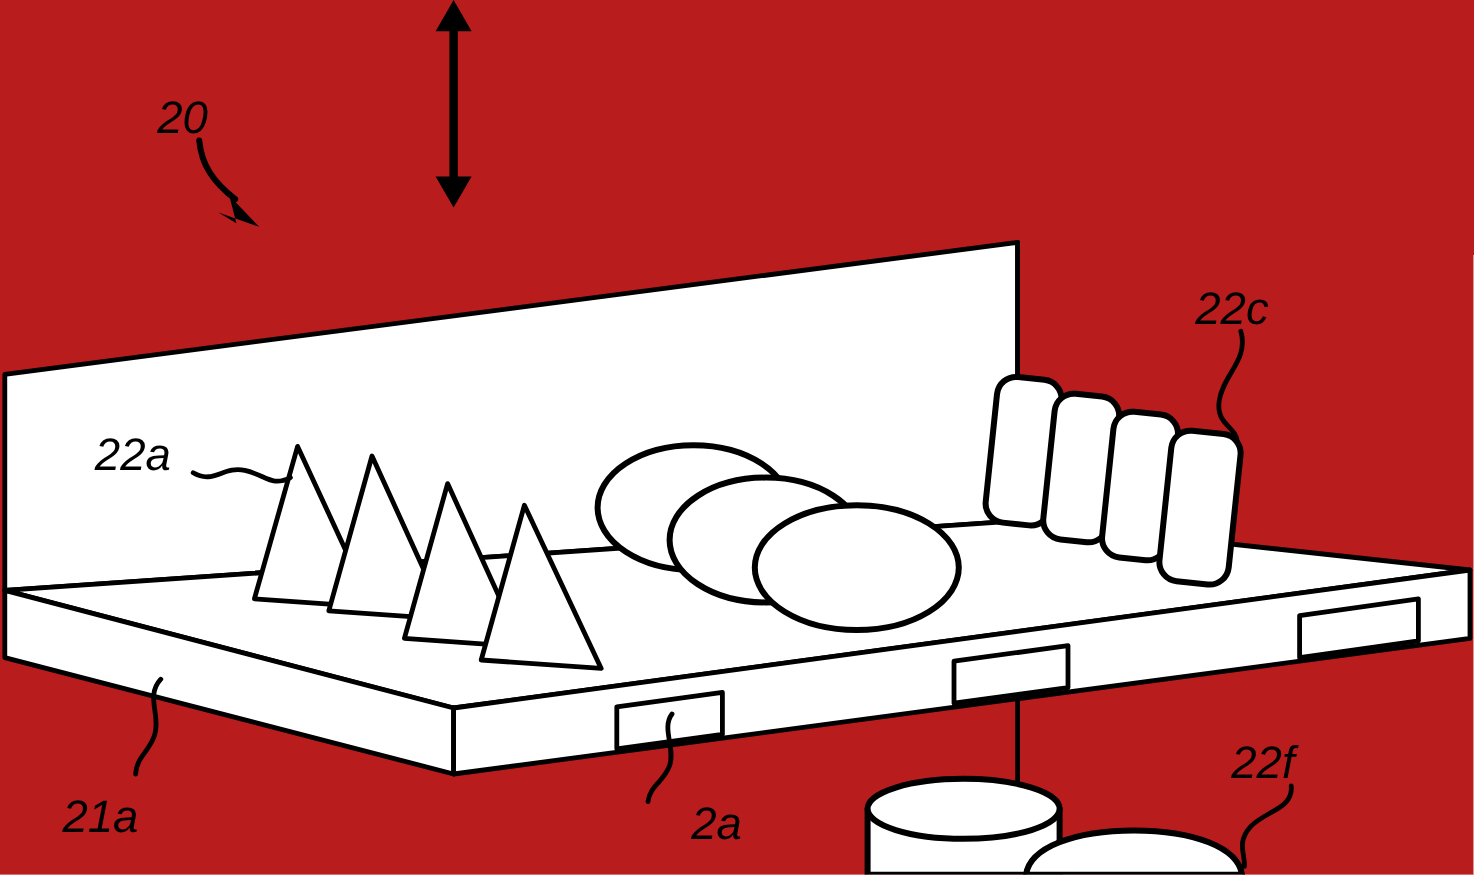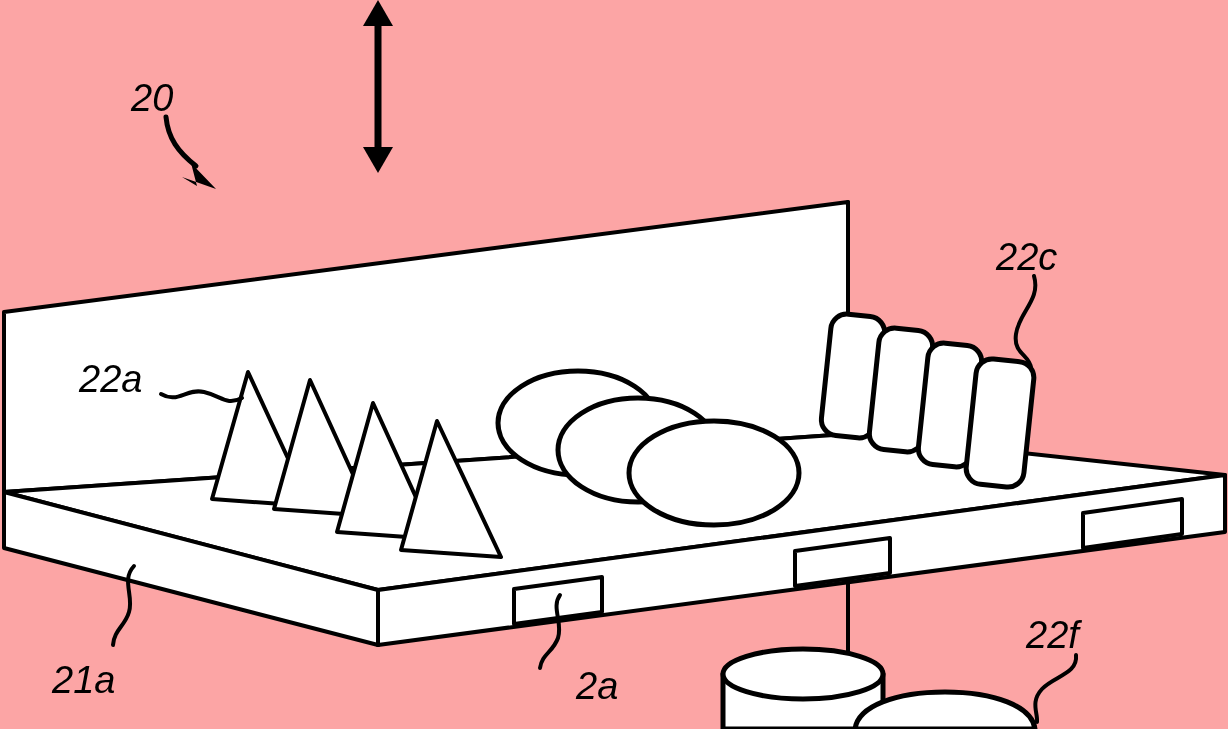--- a/index.html
+++ b/index.html
@@ -10,21 +10,21 @@
   body {
     width: 1228px;
     height: 729px;
     overflow: hidden;
     font-family: "Liberation Sans", sans-serif;
   }
   #figure-root {
     position: relative;
     width: 1228px;
     height: 729px;
-    background: #fca5a5;
+    background: #b91c1c;
   }
   #figure-svg {
     display: block;
     width: 1228px;
     height: 729px;
   }
   .stroke {
     fill: none;
     stroke: #000000;
     stroke-linecap: round;

